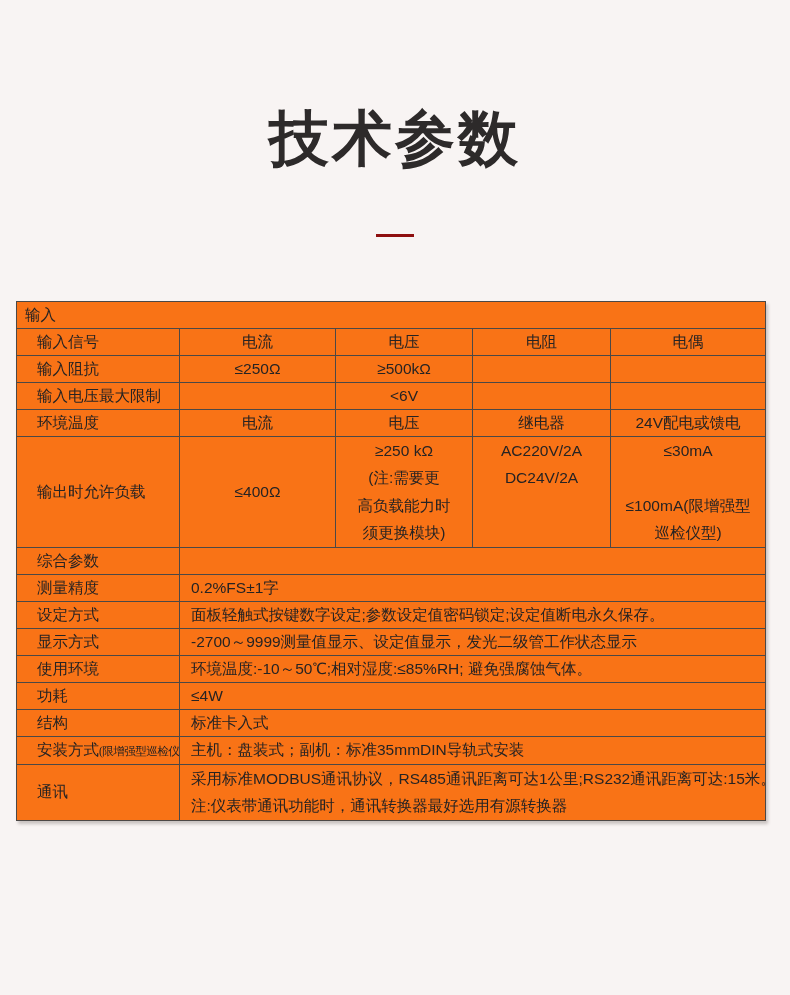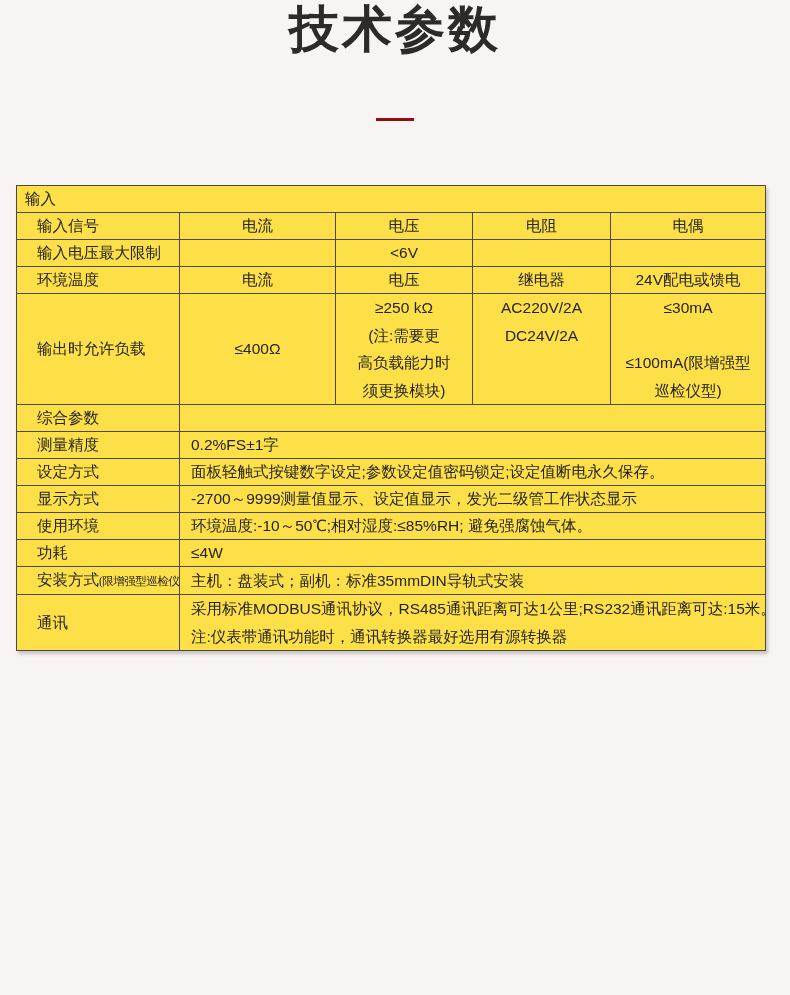--- a/index.html
+++ b/index.html
@@ -9,39 +9,40 @@
   body {
     width: 790px;
     height: 995px;
     background: #f8f4f3;
     font-family: "Liberation Sans", sans-serif;
     color: #262323;
     overflow: hidden;
   }
   .page-title {
     margin: 0;
+    padding-top: 104px;
     text-align: center;
-    font-size: 50px;
+    font-size: 60px;
     line-height: 1.16;
     font-weight: 800;
     letter-spacing: 3px;
     color: #2d2a2a;
   }
   .title-divider {
     width: 38px;
     height: 3px;
     margin: 60px auto 0 auto;
     background: #8e0f0f;
   }
   table.spec {
     border-collapse: collapse;
     table-layout: fixed;
     width: 749px;
     margin: 64px 12px 0 16px;
-    background: #fde047;
+    background: #f97316;
     box-shadow: 2px 3px 3px rgba(80, 66, 62, 0.28);
   }
   table.spec td {
     border: 1px solid #4c4846;
     padding: 0;
     text-align: center;
     vertical-align: middle;
     overflow: hidden;
   }
   table.spec td .ln {
@@ -110,20 +111,37 @@
         </td>
         <td>
           <div class="ln">电阻</div>
         </td>
         <td>
           <div class="ln">电偶</div>
         </td>
       </tr>
       <tr>
         <td class="lab">
+          <div class="ln">输入阻抗</div>
+        </td>
+        <td>
+          <div class="ln">≤250Ω</div>
+        </td>
+        <td>
+          <div class="ln">≥500kΩ</div>
+        </td>
+        <td>
+          <div class="ln"></div>
+        </td>
+        <td>
+          <div class="ln"></div>
+        </td>
+      </tr>
+      <tr>
+        <td class="lab">
           <div class="ln">输入电压最大限制</div>
         </td>
         <td>
           <div class="ln"></div>
         </td>
         <td>
           <div class="ln">&lt;6V</div>
         </td>
         <td>
           <div class="ln"></div>
@@ -216,20 +234,28 @@
       <tr>
         <td class="lab">
           <div class="ln">功耗</div>
         </td>
         <td colspan="4">
           <div class="ln">≤4W</div>
         </td>
       </tr>
       <tr>
         <td class="lab">
+          <div class="ln">结构</div>
+        </td>
+        <td colspan="4">
+          <div class="ln">标准卡入式</div>
+        </td>
+      </tr>
+      <tr>
+        <td class="lab">
           <div class="ln">安装方式<span class="small-suffix">(限增强型巡检仪)</span></div>
         </td>
         <td colspan="4">
           <div class="ln">主机：盘装式；副机：标准35mmDIN导轨式安装</div>
         </td>
       </tr>
       <tr>
         <td class="lab">
           <div class="ln">通讯</div>
         </td>

